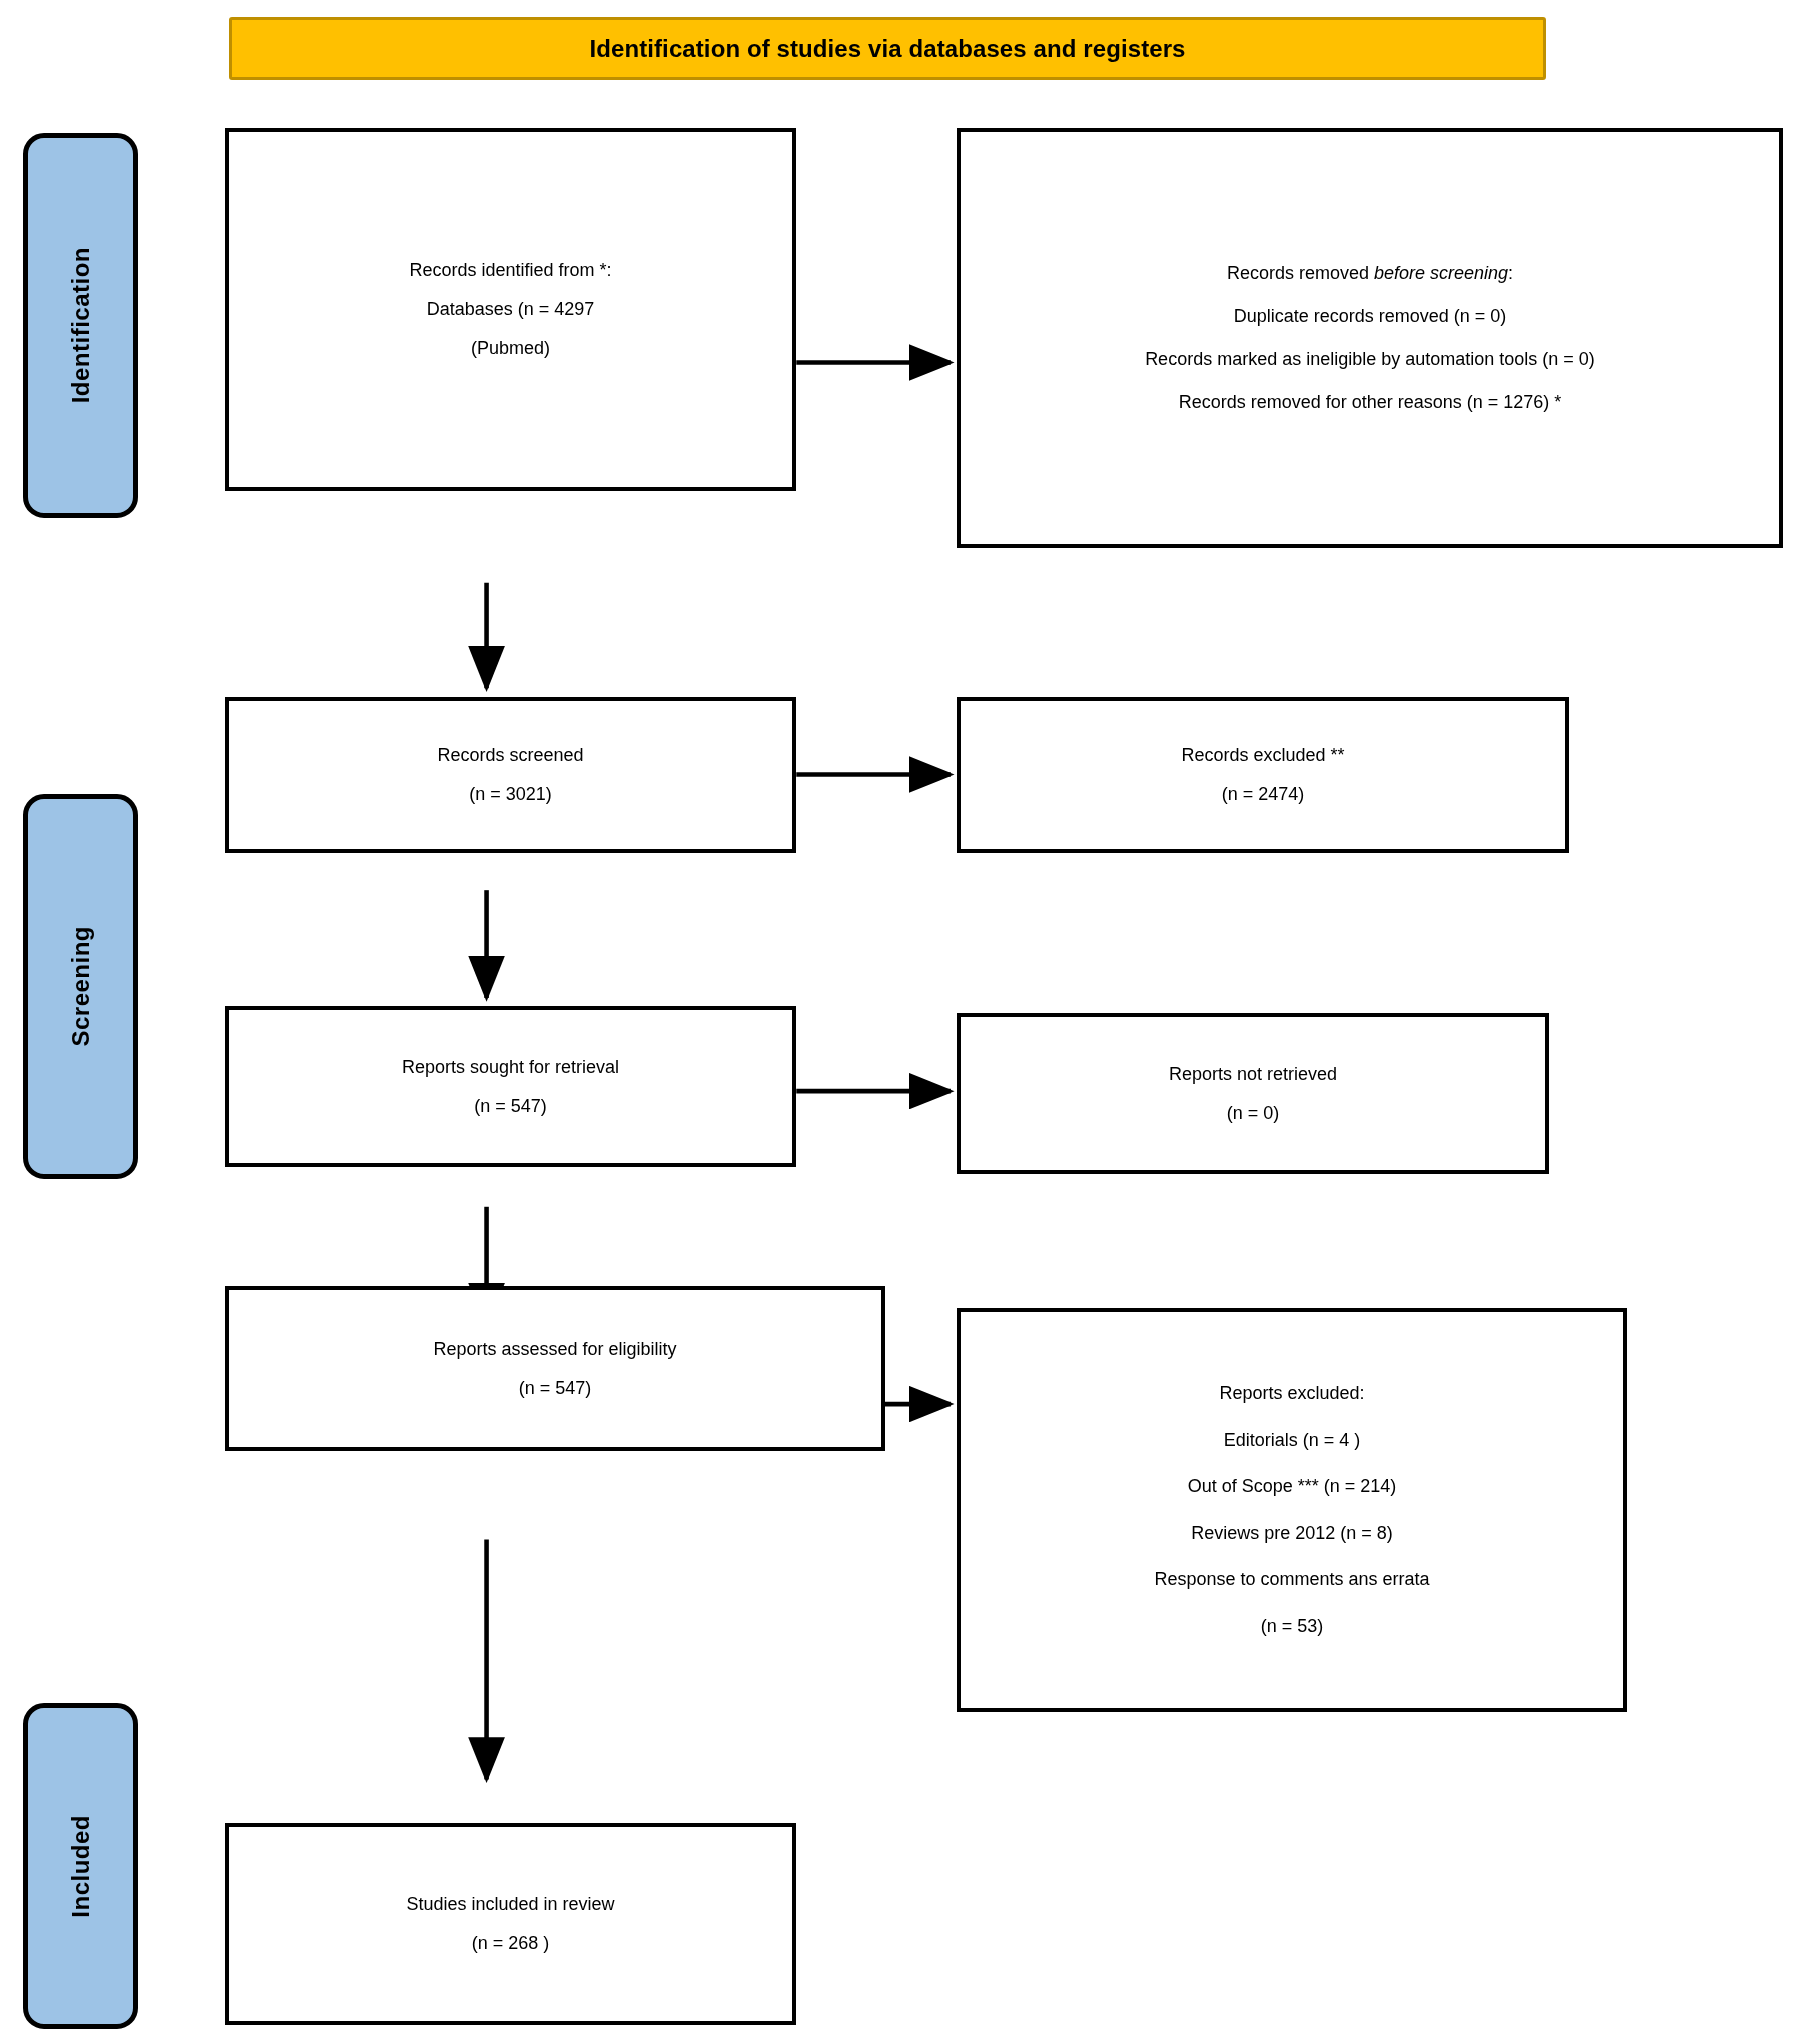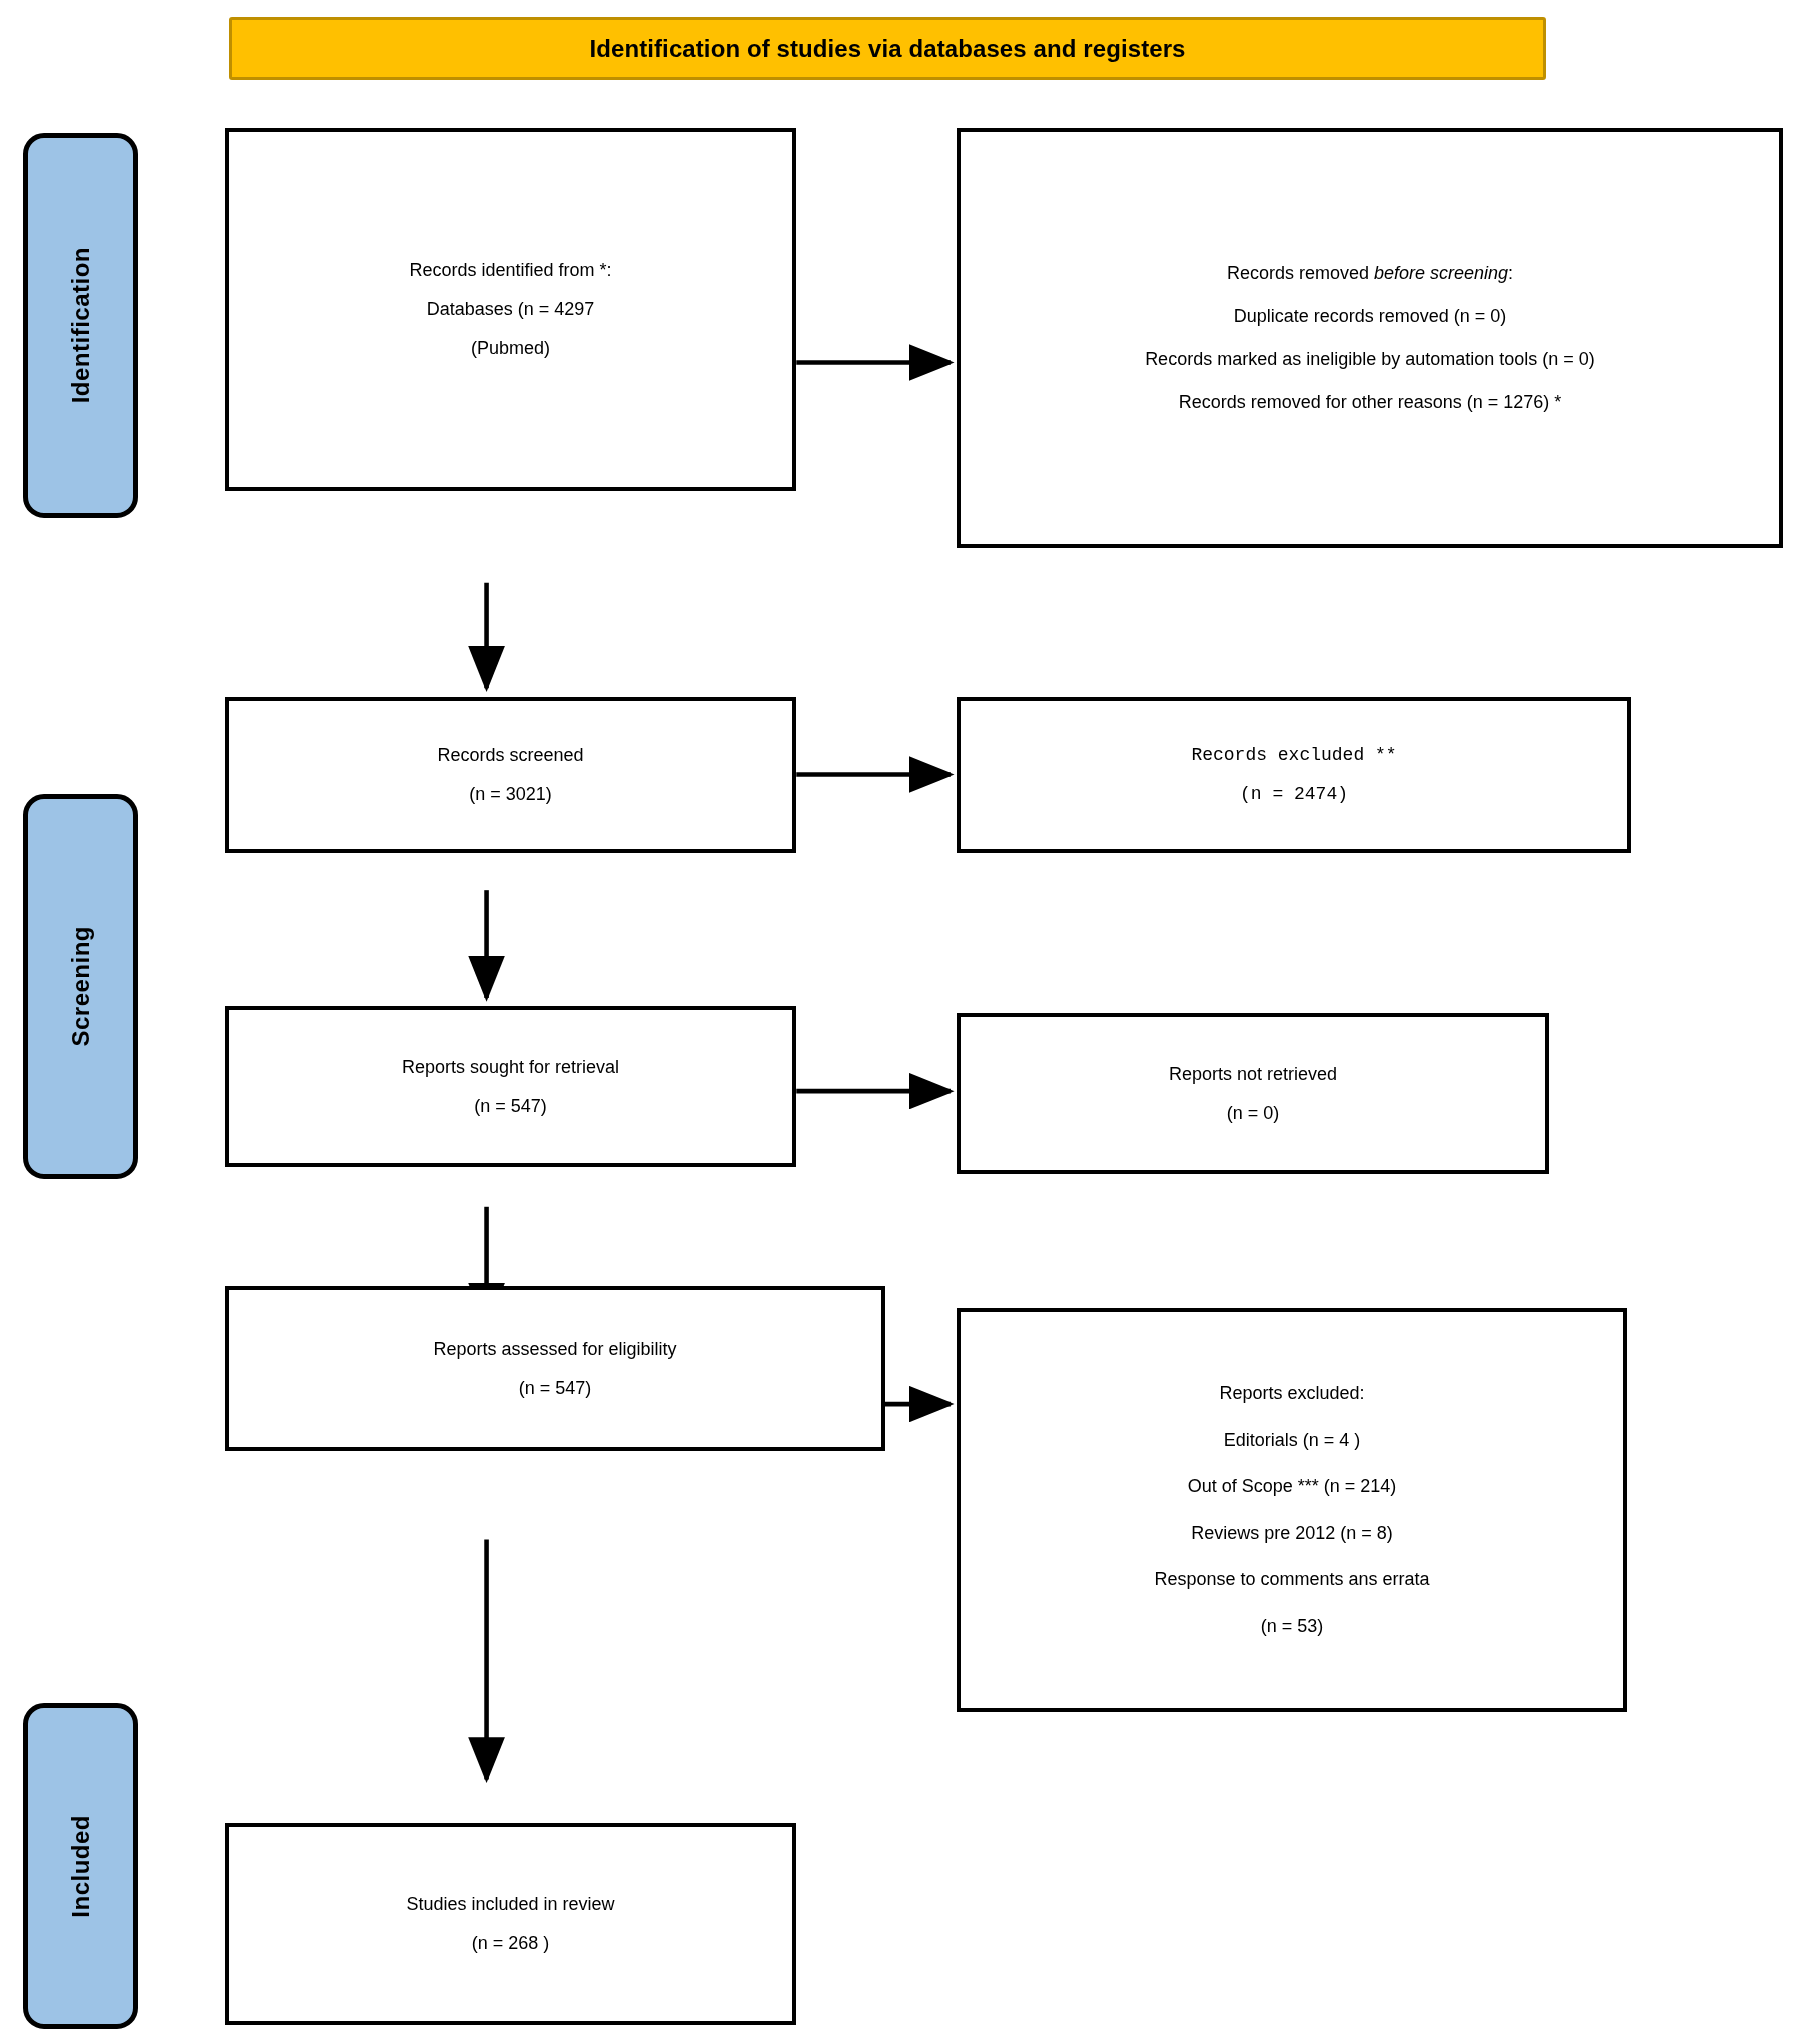--- a/index.html
+++ b/index.html
@@ -80,21 +80,21 @@
     margin:10px 0;
     white-space:nowrap;
   }
   .pbox .line.wrap{ white-space:normal; }
   .pbox .line em{ font-style:italic; }
 
   
   #box-identified     { left:225px;  top:128px;  width:571px; height:363px; }
   #box-removed        { left:957px; top:128px;  width:826px; height:420px; }
   #box-screened       { left:225px;  top:697px; width:571px; height:156px; }
-  #box-rec-excluded   { left:957px; top:697px; width:674px; height:156px;font-family:Liberation Mono, monospace; }
+  #box-rec-excluded   { left:957px; top:697px; width:612px; height:156px; }
   #box-sought         { left:225px;  top:1006px; width:571px; height:161px; }
   #box-not-retrieved  { left:957px; top:1013px; width:592px; height:161px; }
   #box-assessed       { left:225px;  top:1286px; width:660px; height:165px; }
   #box-rep-excluded   { left:957px; top:1308px; width:670px; height:404px; }
   #box-included       { left:225px;  top:1787px; width:571px; height:202px;margin-top:36px; }
 
   #box-removed .line, #box-rep-excluded .line{ margin:12px 0; }
   #box-rep-excluded .line{ margin:13.8px 0; }
 
   

